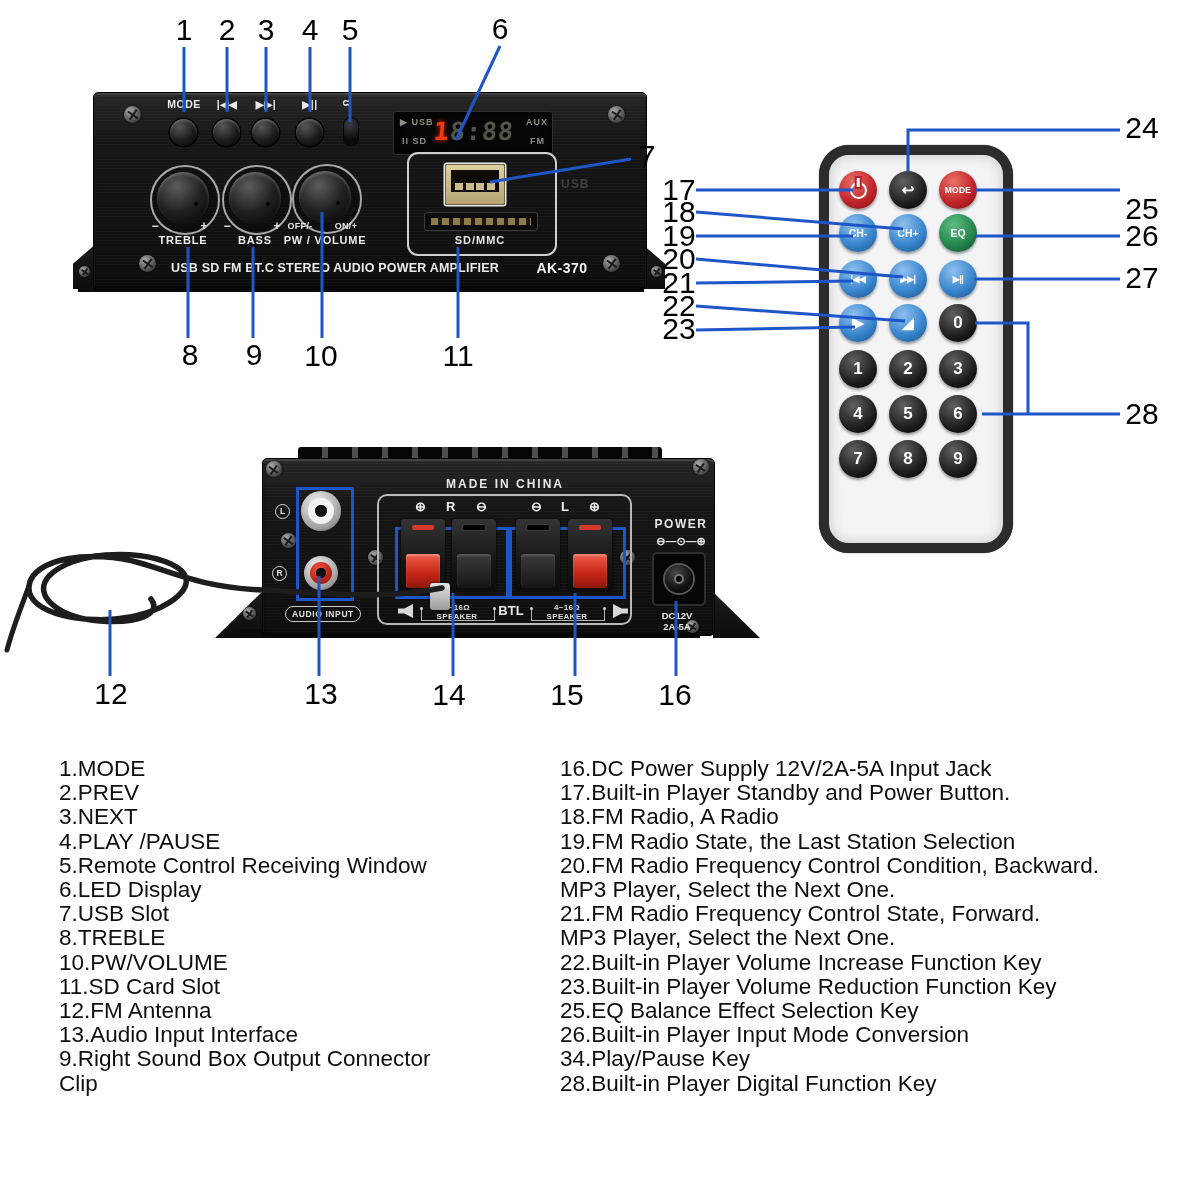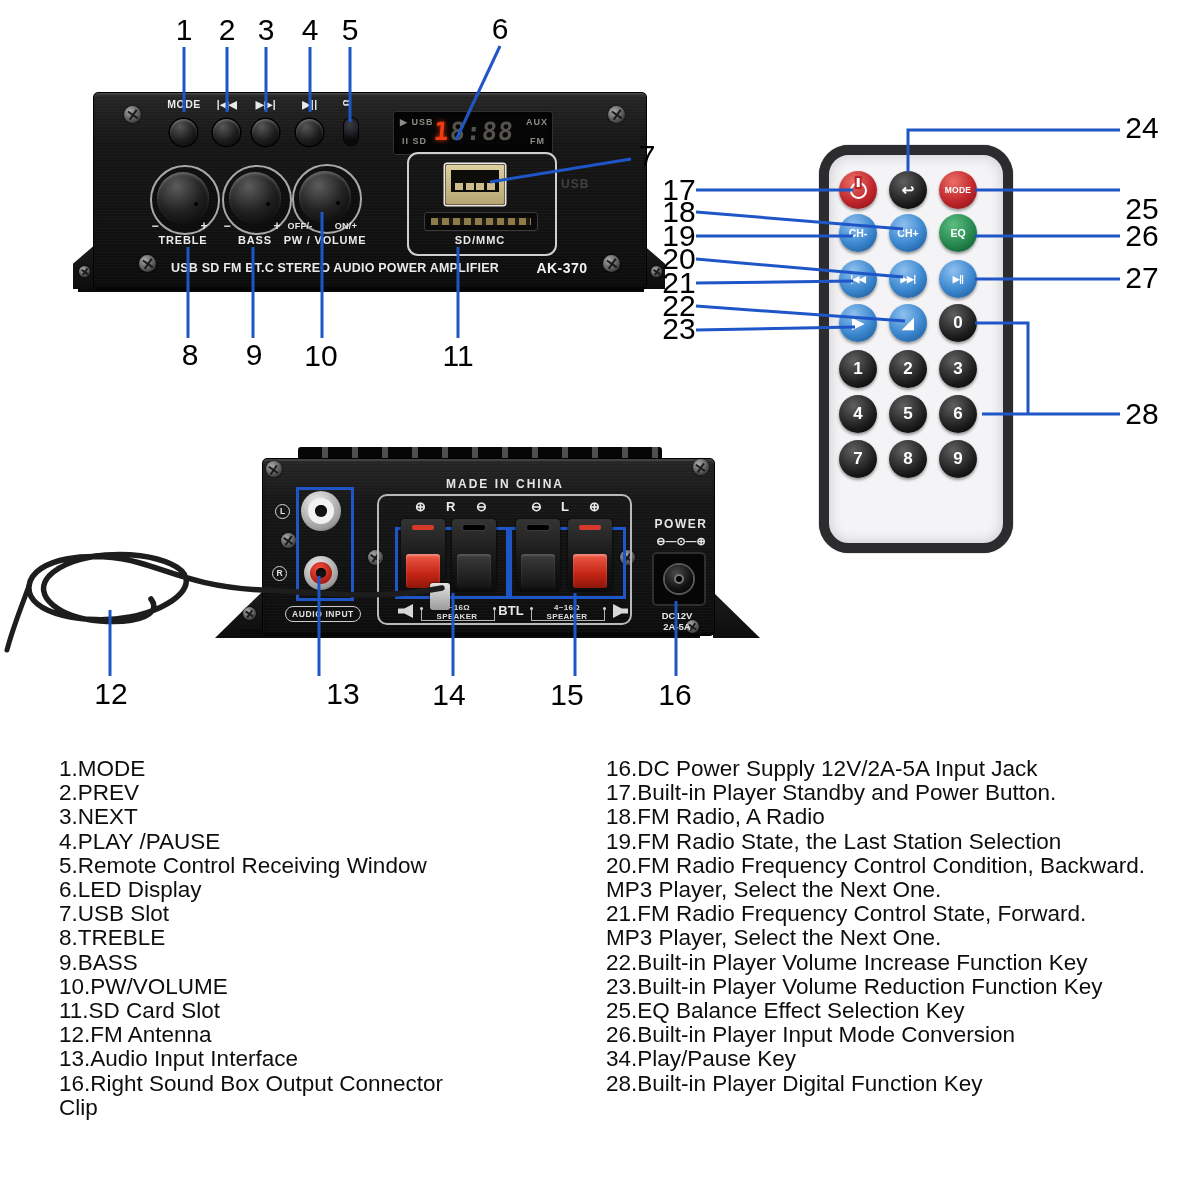--- a/index.html
+++ b/index.html
@@ -356,21 +356,21 @@
       <div class="callout-num" style="left: 266px; top: 30px;">3</div>
       <div class="callout-num" style="left: 310px; top: 30px;">4</div>
       <div class="callout-num" style="left: 350px; top: 30px;">5</div>
       <div class="callout-num" style="left: 500px; top: 29px;">6</div>
       <div class="callout-num" style="left: 647px; top: 156px;">7</div>
       <div class="callout-num" style="left: 190px; top: 355px;">8</div>
       <div class="callout-num" style="left: 254px; top: 355px;">9</div>
       <div class="callout-num" style="left: 321px; top: 356px;">10</div>
       <div class="callout-num" style="left: 458px; top: 356px;">11</div>
       <div class="callout-num" style="left: 111px; top: 694px;">12</div>
-      <div class="callout-num" style="left: 321px; top: 694px; margin-left: 22px;">13</div>
+      <div class="callout-num" style="left: 321px; top: 694px;">13</div>
       <div class="callout-num" style="left: 449px; top: 695px;">14</div>
       <div class="callout-num" style="left: 567px; top: 695px;">15</div>
       <div class="callout-num" style="left: 675px; top: 695px;">16</div>
       <div class="callout-num" style="left: 679px; top: 190px;">17</div>
       <div class="callout-num" style="left: 679px; top: 212px;">18</div>
       <div class="callout-num" style="left: 679px; top: 236px;">19</div>
       <div class="callout-num" style="left: 679px; top: 259px;">20</div>
       <div class="callout-num" style="left: 679px; top: 283px;">21</div>
       <div class="callout-num" style="left: 679px; top: 306px;">22</div>
       <div class="callout-num" style="left: 679px; top: 329px;">23</div>
@@ -383,29 +383,28 @@
 
   <div class="legend-col" id="legend-left" style="left:59px;top:757px;">
       <div class="legend-line">1.MODE</div>
       <div class="legend-line">2.PREV</div>
       <div class="legend-line">3.NEXT</div>
       <div class="legend-line">4.PLAY /PAUSE</div>
       <div class="legend-line">5.Remote Control Receiving Window</div>
       <div class="legend-line">6.LED Display</div>
       <div class="legend-line">7.USB Slot</div>
       <div class="legend-line">8.TREBLE</div>
-      <div class="legend-line">9.BASS</div>
       <div class="legend-line">10.PW/VOLUME</div>
       <div class="legend-line">11.SD Card Slot</div>
       <div class="legend-line">12.FM Antenna</div>
       <div class="legend-line">13.Audio Input Interface</div>
-      <div class="legend-line">16.Right Sound Box Output Connector</div>
+      <div class="legend-line">9.Right Sound Box Output Connector</div>
       <div class="legend-line">Clip</div>
     </div>
-  <div class="legend-col" id="legend-right" style="left:560px;top:757px;margin-left:46px;">
+  <div class="legend-col" id="legend-right" style="left:560px;top:757px;">
       <div class="legend-line">16.DC Power Supply 12V/2A-5A Input Jack</div>
       <div class="legend-line">17.Built-in Player Standby and Power Button.</div>
       <div class="legend-line">18.FM Radio, A Radio</div>
       <div class="legend-line">19.FM Radio State, the Last Station Selection</div>
       <div class="legend-line">20.FM Radio Frequency Control Condition, Backward.</div>
       <div class="legend-line">MP3 Player, Select the Next One.</div>
       <div class="legend-line">21.FM Radio Frequency Control State, Forward.</div>
       <div class="legend-line">MP3 Player, Select the Next One.</div>
       <div class="legend-line">22.Built-in Player Volume Increase Function Key</div>
       <div class="legend-line">23.Built-in Player Volume Reduction Function Key</div>

